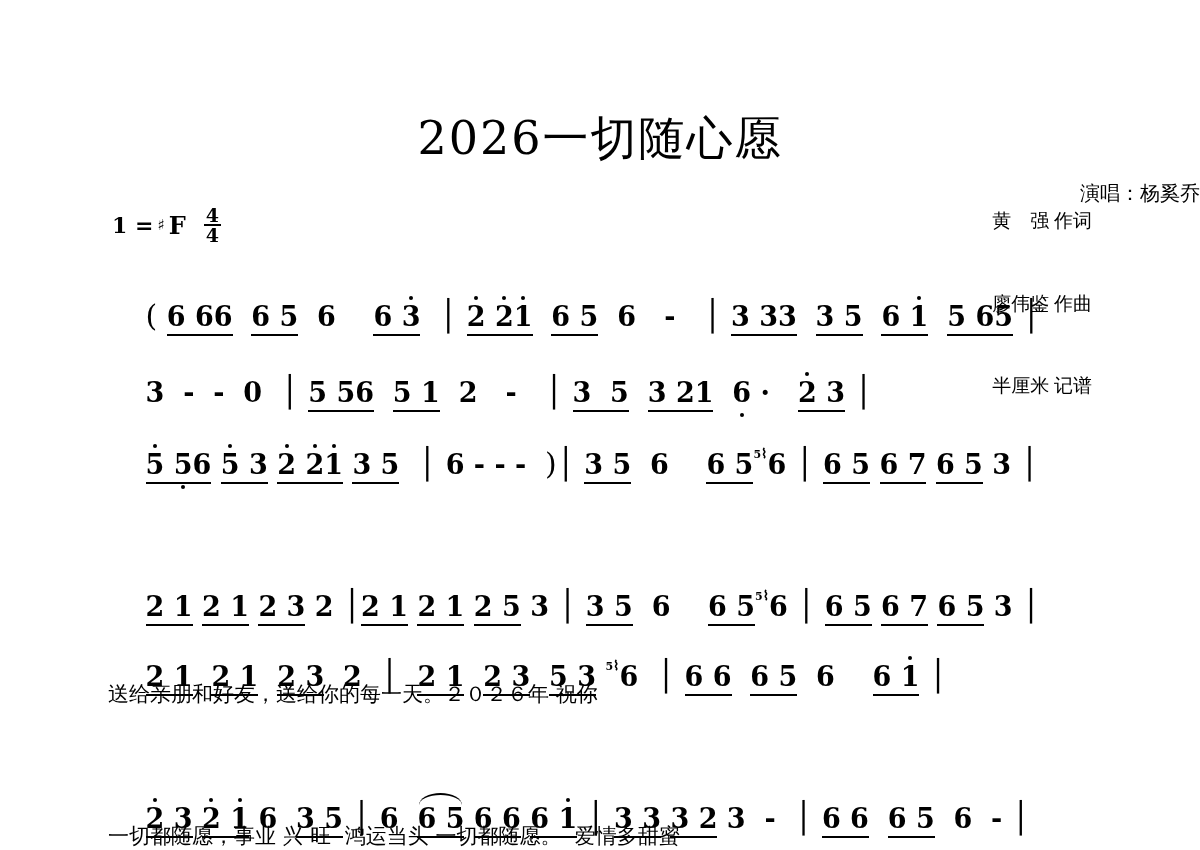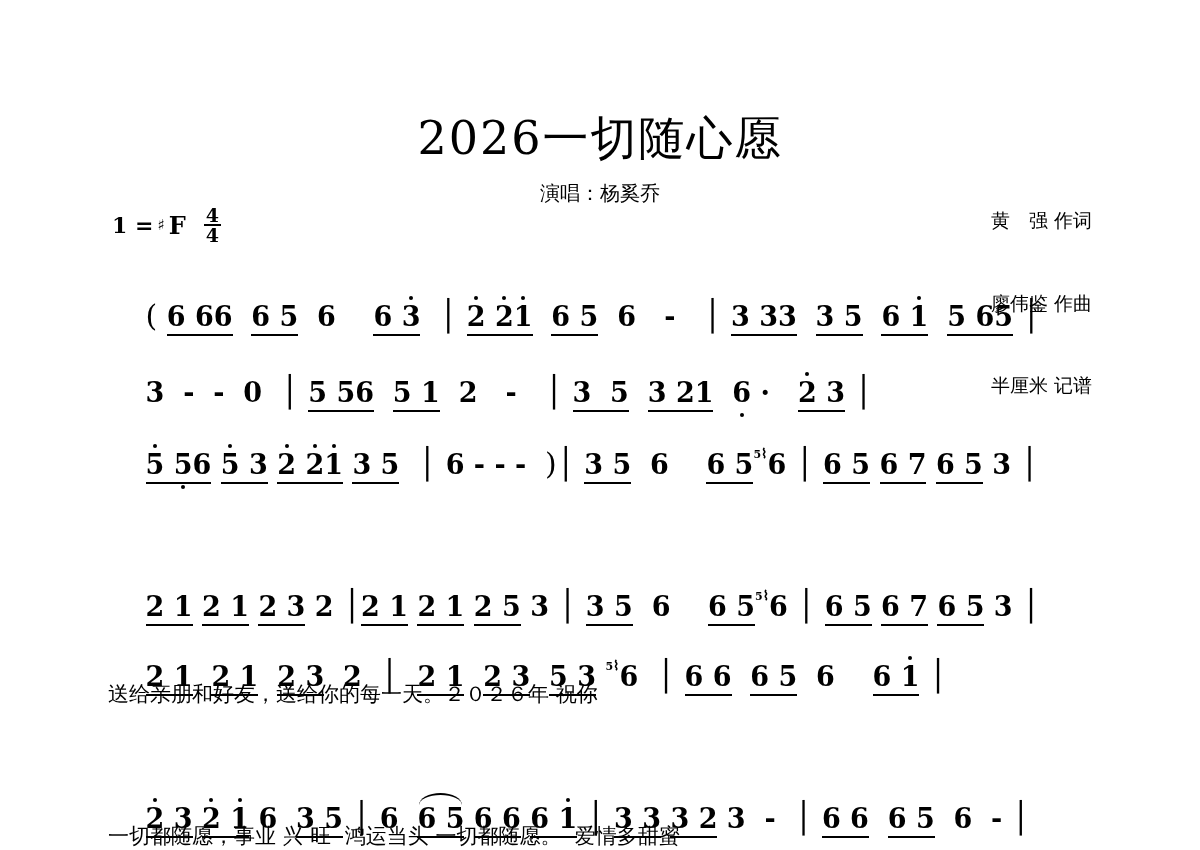--- a/index.html
+++ b/index.html
@@ -25,35 +25,35 @@
     text-align: center;
     font-size: 46px;
     font-family: "DejaVu Serif", serif;
     letter-spacing: 2px;
   }
   .subtitle {
     position: absolute;
     top: 180px;
     left: 0;
     width: 1200px;
-    text-align: center;
+    text-align: right;
     font-size: 20px;
     font-family: "DejaVu Serif", serif;
   }
   .credits {
     position: absolute;
     top: 152px;
     right: 108px;
     font-size: 19px;
     font-family: "DejaVu Serif", serif;
     line-height: 1.45;
     text-align: right;
     white-space: pre;
   }
-  .credits div { white-space: pre; }
+  .credits div { white-space: pre; font-family: Liberation Serif, serif; }
 
   
   .keysig {
     position: absolute;
     top: 206px;
     left: 112px;
     font-size: 22px;
     font-weight: bold;
     font-family: "DejaVu Serif", serif;
     display: flex;

